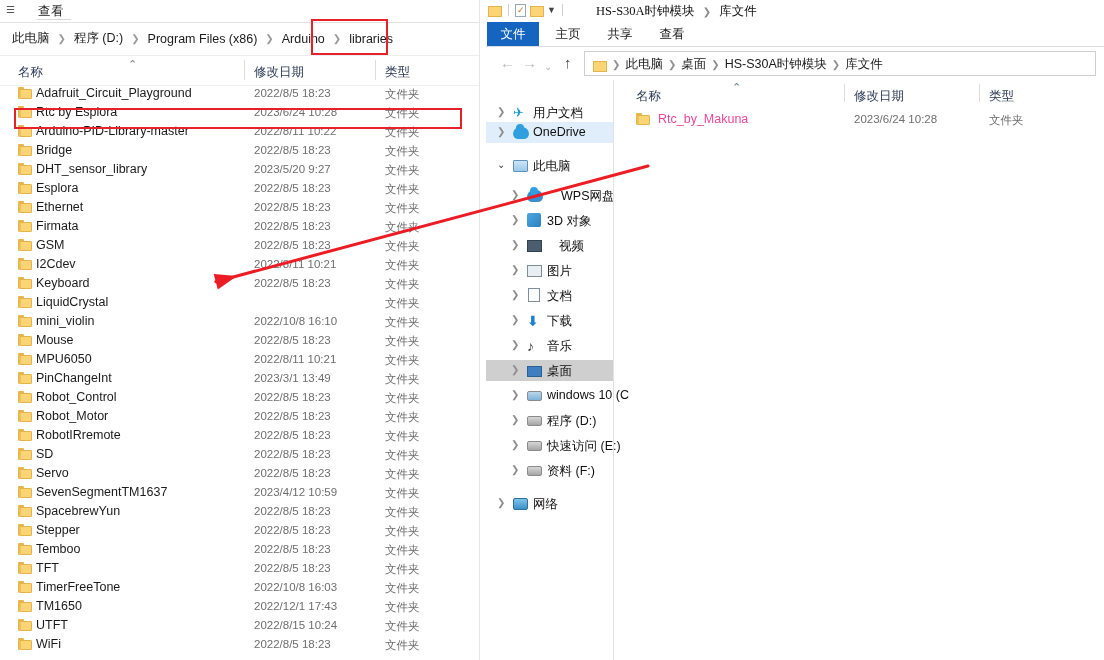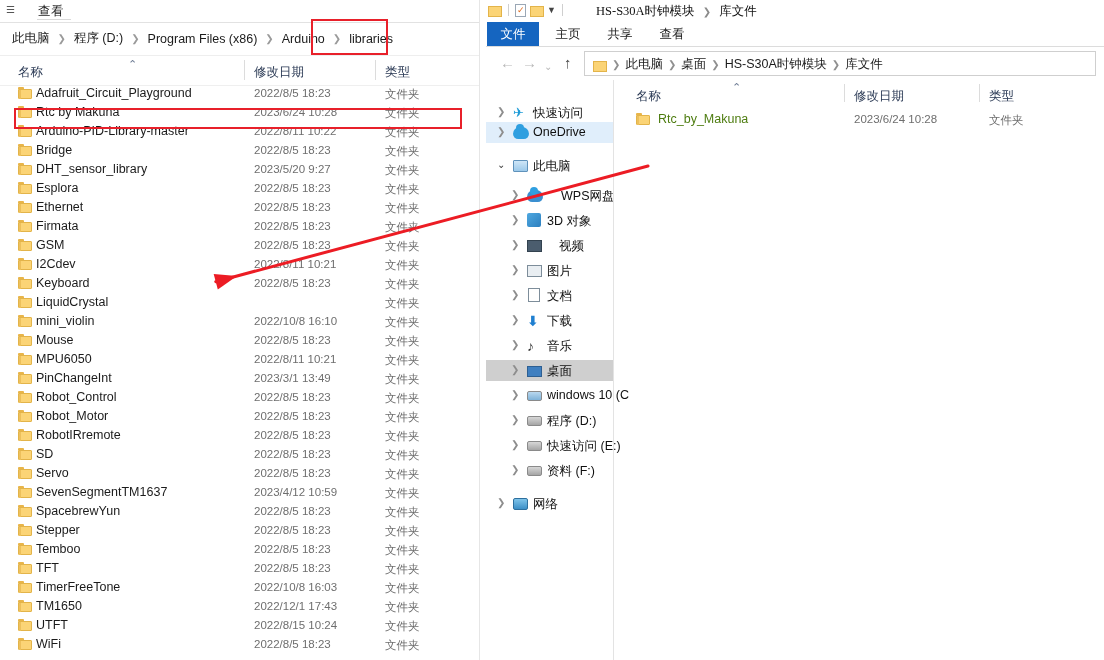--- a/index.html
+++ b/index.html
@@ -98,21 +98,21 @@
   .rhdr .rh{position:absolute;top:8px;font-size:12.5px;color:#2b3a55;}
   .rhdr .rh.n{left:22px;}
   .rhdr .rh.d{left:240px;}
   .rhdr .rh.t{left:375px;}
   .rhdr .caret{position:absolute;left:118px;top:1px;font-size:11px;color:#6d7b94;}
   .rhdr .vd{position:absolute;top:4px;width:1px;height:18px;background:#dcdcdc;}
   .rhdr .vd.a{left:230px;}
   .rhdr .vd.b{left:365px;}
   .rrow{position:relative;height:24px;}
   .rrow .fi{position:absolute;left:22px;top:5px;}
-  .rrow .nm{position:absolute;left:44px;top:4px;font-size:12.5px;color:#4d7c0f;}
+  .rrow .nm{position:absolute;left:44px;top:4px;font-size:12.5px;color:#ec4899;}
   .rrow .dt{position:absolute;left:240px;top:5px;font-size:11.5px;color:#6e6e6e;}
   .rrow .tp{position:absolute;left:375px;top:5px;font-size:11.5px;color:#6e6e6e;}
 
   
   .anno{position:absolute;left:0;top:0;width:1104px;height:660px;pointer-events:none;}
   .anno-text{position:absolute;left:228px;top:296px;font-family:"DejaVu Sans","Liberation Sans",sans-serif;
     font-size:22px;font-weight:bold;font-style:italic;color:#ec1c24;letter-spacing:1px;
     text-shadow:1px 1px 0 rgba(255,255,255,.55);}
   
   .g-pin{color:#1e9bd7;font-size:13px;}
@@ -171,21 +171,21 @@
 
     <div class="lrows" id="left-rows">
         <div class="lrow">
           <span class="fi"><span class="folder"><span class="tab"></span><span class="body"></span><span class="shade"></span></span></span>
           <span class="nm">Adafruit_Circuit_Playground</span>
           <span class="dt">2022/8/5 18:23</span>
           <span class="tp">文件夹</span>
         </div>
         <div class="lrow">
           <span class="fi"><span class="folder"><span class="tab"></span><span class="body"></span><span class="shade"></span></span></span>
-          <span class="nm">Rtc by Makuna</span>
+          <span class="nm">Rtc by Esplora</span>
           <span class="dt">2023/6/24 10:28</span>
           <span class="tp">文件夹</span>
         </div>
         <div class="lrow">
           <span class="fi"><span class="folder"><span class="tab"></span><span class="body"></span><span class="shade"></span></span></span>
           <span class="nm">Arduino-PID-Library-master</span>
           <span class="dt">2022/8/11 10:22</span>
           <span class="tp">文件夹</span>
         </div>
         <div class="lrow">
@@ -411,21 +411,21 @@
           <span>库文件</span>
         </div>
       </div>
     </div>
 
     <div class="rbody">
       <div class="tree" id="nav-tree">
           <div class="titem" style="position: absolute; left: 0px; right: 0px; top: 22px;">
             <span class="chev" style="left:11px">❯</span>
             <span class="ti" style="left:27px"><span class="g-pin">✈</span></span>
-            <span class="tl" style="left:47px">快速访问</span>
+            <span class="tl" style="left:47px">用户文档</span>
           </div>
           <div class="titem sel-blue" style="position: absolute; left: 0px; right: 0px; top: 42px;">
             <span class="chev" style="left:11px">❯</span>
             <span class="ti" style="left:27px">
               <span class="g-cloud"></span>
             </span>
             <span class="tl" style="left:47px">OneDrive</span>
           </div>
           <div class="titem" style="position: absolute; left: 0px; right: 0px; top: 75px;">
             <span class="chev open" style="left:11px">⌄</span>

